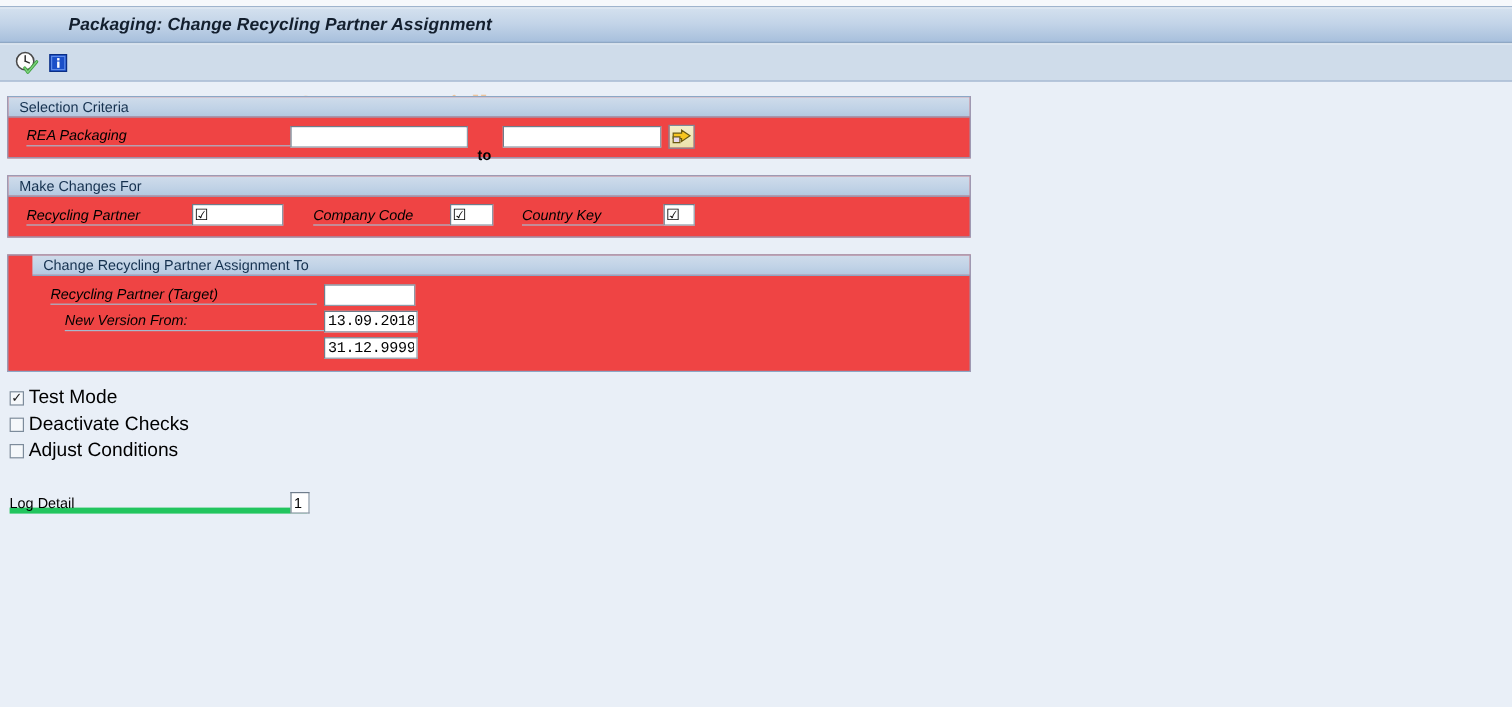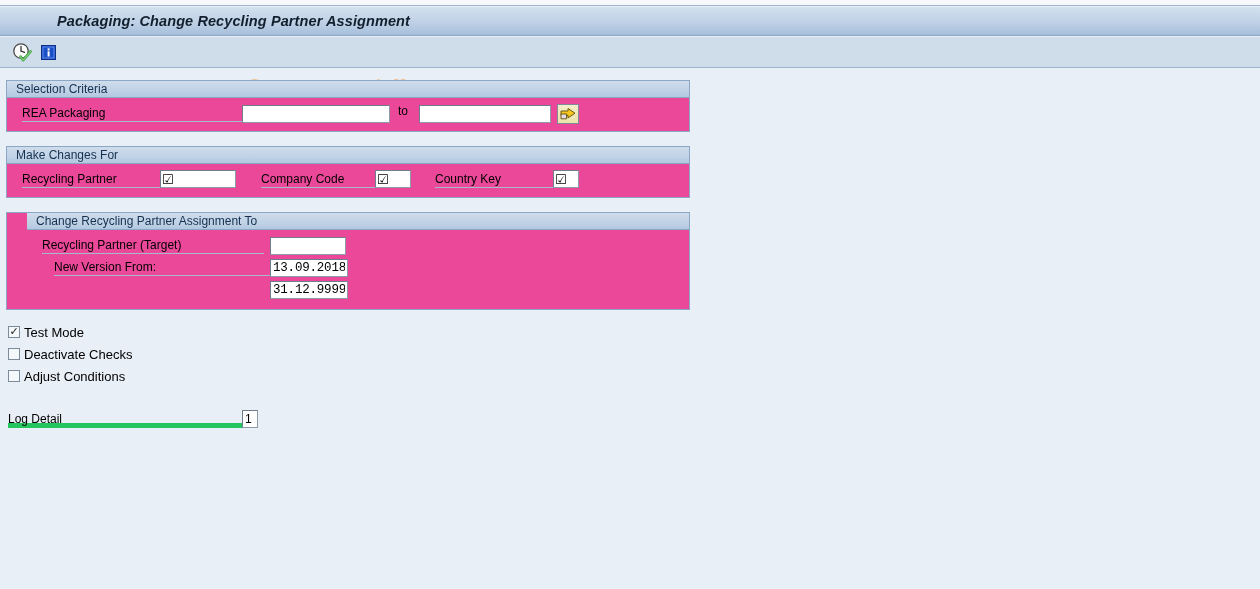--- a/index.html
+++ b/index.html
@@ -80,24 +80,24 @@
     white-space: nowrap;
     letter-spacing: .2px;
     pointer-events: none;
     user-select: none;
   }
 
   
   .panel {
     position: absolute;
     left: 6px;
-    width: 684px;
+    width: 803px;
     box-sizing: border-box;
     border: 1px solid #8ba7c6;
-    background: #ec4899;
+    background: #ef4444;
   }
   .panel-header {
     height: 16px;
     line-height: 16px;
     background: linear-gradient(to bottom, #cfdceb 0%, #c0d2e6 60%, #b3c8e0 100%);
     border-bottom: 1px solid #8ba7c6;
     padding-left: 9px;
     font-size: 12px;
     color: #15314f;
     white-space: nowrap;
@@ -117,20 +117,21 @@
   
   .fld-label {
     position: absolute;
     font-size: 12px;
     color: #000;
     white-space: nowrap;
     border-bottom: 1px solid #a7b9cd;
     height: 16px;
     line-height: 15px;
     box-sizing: border-box;
+    font-style: italic;
   }
 
   
   .inp {
     position: absolute;
     box-sizing: border-box;
     border: 1px solid #8d9aa8;
     border-top-color: #6f7d8c;
     border-left-color: #6f7d8c;
     background: #ffffff;
@@ -208,21 +209,21 @@
     justify-content: center;
     flex: 0 0 auto;
   }
   .chk-box .tick {
     font-size: 11px;
     line-height: 11px;
     color: #1a1a1a;
     font-family: "DejaVu Sans", sans-serif;
     margin-top: -1px;
   }
-  .chk-label { font-size: 13px; color: #000; }
+  .chk-label { font-size: 16px; color: #000; }
 
   
   #log-detail-label {
     position: absolute;
     left: 8px; top: 411px;
     width: 248px; height: 17px;
     line-height: 16px;
     font-size: 12px;
     border-bottom: 5px solid #22c55e;
     box-sizing: border-box;
@@ -268,21 +269,21 @@
 </div>
 
 <div class="panel" id="panel-selection">
   <div class="panel-header">Selection Criteria</div>
   <div class="panel-body">
 
     <div class="fld-label" style="left:15px; top:8px; width:222px;">REA Packaging</div>
 
     <input class="inp" style="left: 235px; top: 7px; width: 148px;" type="text" value="">
 
-    <span class="static-txt" style="left:391px; top:6px;">to</span>
+    <span class="static-txt" style="left:391px; top:24px;font-weight:bold;">to</span>
 
     <input class="inp" style="left: 412px; top: 7px; width: 132px;" type="text" value="">
 
     <span class="multi-btn" style="left:550px; top:6px;">
       <svg width="16" height="14" viewBox="0 0 16 14">
         <path d="M1 4 H8 V1.5 L15 6.2 L8 10.9 V8.4 H1 Z" fill="#f7c61e" stroke="#6b5a10" stroke-width="1"></path>
         <path d="M1 7 H6.6 V11.8 H1 Z" fill="#e8d9ef" stroke="#6b5a10" stroke-width="1"></path>
       </svg>
     </span>
 

